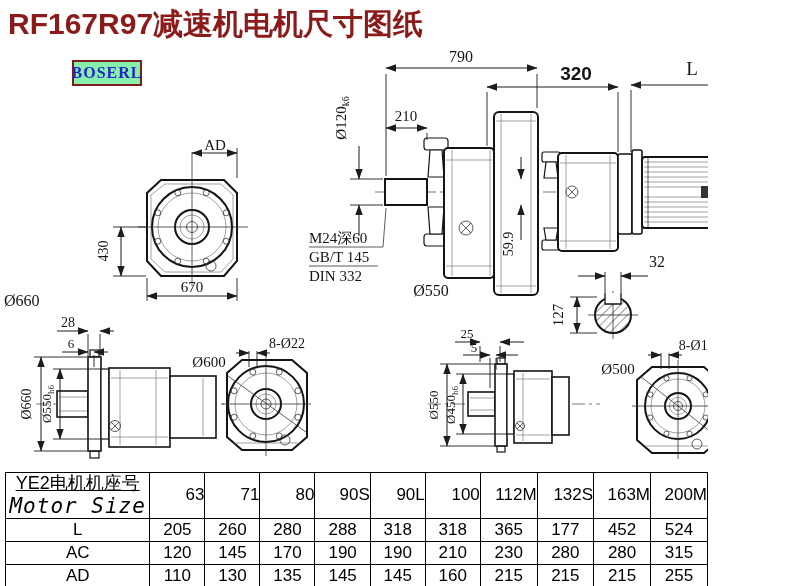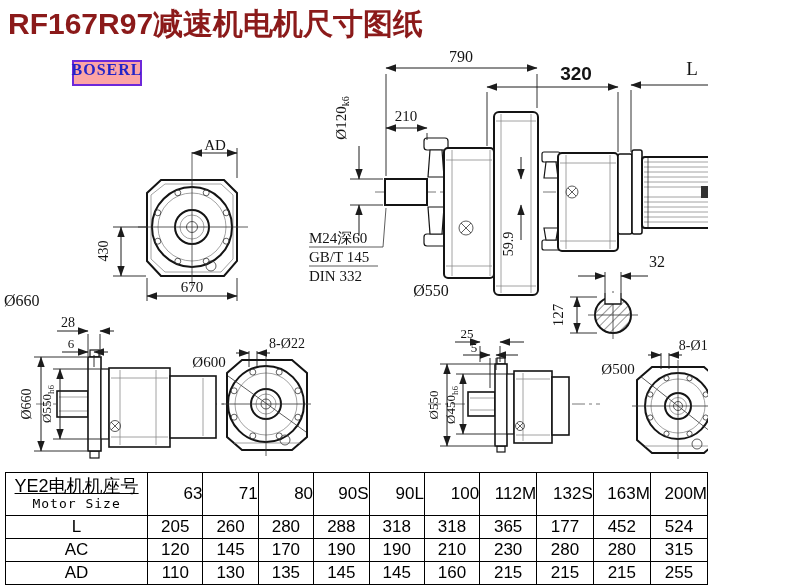--- a/index.html
+++ b/index.html
@@ -1,21 +1,21 @@
 <!DOCTYPE html>
 <html><head>
 <meta charset="utf-8">
 <style>
   html,body{margin:0;padding:0;background:#fff;}
   .page{position:relative;width:708px;height:586px;background:#ffffff;overflow:hidden;
         font-family:"Liberation Sans",sans-serif;}
   .title{position:absolute;left:8px;top:4px;margin:0;font-size:30px;font-weight:bold;
          color:#8b1a1a;letter-spacing:0px;font-family:"Liberation Sans",sans-serif;white-space:nowrap;}
-  .logo{position:absolute;left:72px;top:60px;width:66px;height:22px;border:2px solid #6d28d9;
-        background:#fca5a5;display:flex;justify-content:center;}
+  .logo{position:absolute;left:72px;top:60px;width:66px;height:22px;border:2px solid #7f1d1d;
+        background:#86efac;display:flex;align-items:center;justify-content:center;}
   .logo span{color:#2424c8;font-family:"Liberation Serif",serif;font-weight:bold;
              font-size:16px;letter-spacing:1px;line-height:1;}
   svg.draw{position:absolute;left:0;top:0;}
   svg text{font-family:"Liberation Serif",serif;fill:#141414;}
   .t13{font-size:13px;} .t14{font-size:14px;} .t15{font-size:15px;} .t16{font-size:16px;}
   .t18{font-size:18px;} .t19{font-size:19px;}
   .bsans{font-family:"Liberation Sans",sans-serif;font-weight:bold;font-size:19px;}
   .ol{stroke:#141414;stroke-width:2;fill:#ffffff;}
   .oln{stroke:#141414;stroke-width:2;fill:none;}
   .ol15{stroke:#141414;stroke-width:1.6;fill:#ffffff;}
@@ -26,21 +26,21 @@
   .dim{stroke:#1c1c1c;stroke-width:1;fill:none;}
   .ext{stroke:#1c1c1c;stroke-width:0.9;fill:none;}
   .spec{position:absolute;left:5px;top:472px;border-collapse:collapse;table-layout:fixed;
         background:#fff;}
   .spec td{border:1.6px solid #000;text-align:center;vertical-align:middle;padding:0;
            font-size:17px;color:#000;height:22px;}
   .spec tr.hdr td{height:42px;}
   .spec td.hcell{width:155px;}
   .spec td.vc{width:58px;text-align:right;}
   .hcell .cn{font-size:18px;line-height:1.15;text-decoration:underline;}
-  .hcell .en{font-size:13px;font-family:"DejaVu Sans Mono",monospace;letter-spacing:1px;line-height:1.15;}
+  .hcell .en{font-size:21px;font-family:"DejaVu Sans Mono",monospace;letter-spacing:1px;line-height:1.15;font-style:italic;}
 </style>
 </head>
 <body>
 
 <div class="page">
 
   <h1 class="title">RF167R97减速机电机尺寸图纸</h1>
   <div class="logo">
     <span>BOSERL</span>
   </div>

